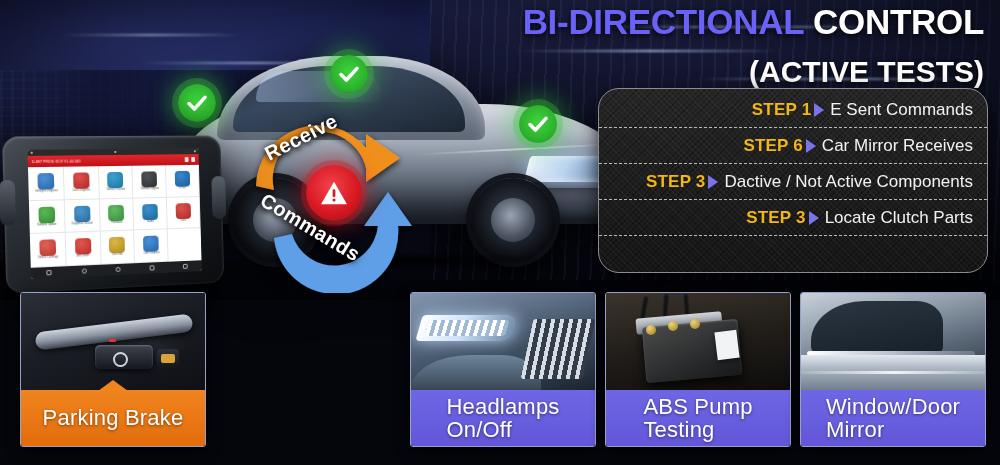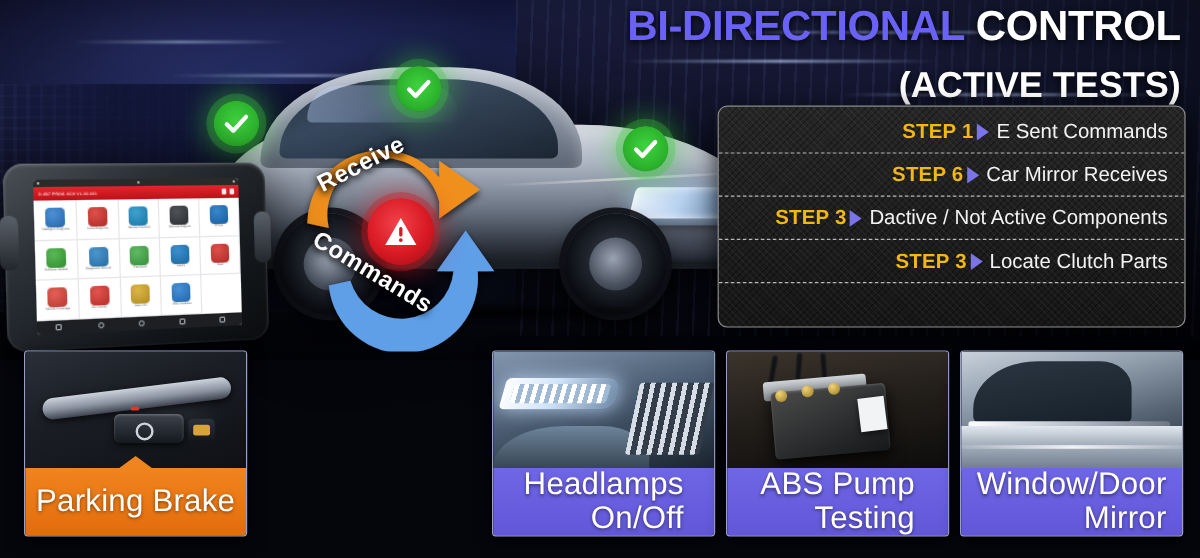--- a/index.html
+++ b/index.html
@@ -135,21 +135,21 @@
   .title-wrap{ position:absolute; right:16px; top:4px; text-align:right; }
   .title-main{ font-size:35px; font-weight:bold; line-height:1.02; letter-spacing:-.3px; white-space:nowrap; }
   .t-blue{ color:#6a62f7; text-shadow:0 2px 6px rgba(0,0,0,.9); }
   .t-white{ color:#fff; text-shadow:0 2px 6px rgba(0,0,0,.9); }
   .title-sub{ font-size:30px; font-weight:bold; color:#fff; line-height:1.1; margin-top:15px;
               text-shadow:0 2px 6px rgba(0,0,0,.9); white-space:nowrap; }
 
   
   .steps{
     position:absolute; left:598px; top:88px; width:390px; height:185px;
-    border:1px solid #8d8d8d; border-radius:8px; overflow:hidden;
+    border:1px solid #8d8d8d; border-radius:21px; overflow:hidden;
     background-color:#1d1d1d;
     background-image:
       repeating-linear-gradient(45deg, rgba(255,255,255,.045) 0 1px, rgba(0,0,0,0) 1px 4px),
       repeating-linear-gradient(-45deg, rgba(0,0,0,.30) 0 1px, rgba(0,0,0,0) 1px 4px),
       linear-gradient(180deg,#262626,#161616);
     box-shadow:0 6px 20px rgba(0,0,0,.8);
     display:flex; flex-direction:column; padding-top:3px;
   }
   .step-row{
     height:36px; display:flex; align-items:center; justify-content:flex-end;
@@ -167,22 +167,22 @@
   
   .cards{ position:absolute; left:0; top:292px; width:1000px; height:173px; }
   .card{
     position:absolute; top:0; width:186px; height:155px;
     border:1px solid #9aa0c8; border-radius:3px; overflow:hidden;
     background:#0b0c12; box-shadow:0 4px 14px rgba(0,0,0,.8);
   }
   .card-img{ position:absolute; left:0; top:0; width:100%; height:99px; overflow:hidden; }
   .card-label{
     position:absolute; left:0; bottom:0; width:100%; height:56px;
-    display:flex; align-items:center; justify-content:center; text-align:right;
-    color:#fff; font-size:26px; line-height:1.06; letter-spacing:.2px;
+    display:flex; align-items:center; justify-content:center; text-align:left;
+    color:#fff; font-size:22px; line-height:1.06; letter-spacing:.2px;
     text-shadow:0 1px 3px rgba(0,0,0,.5);
   }
   .card-label.purple{ background:linear-gradient(180deg,#6f66e6,#6157d8); }
   .card-label.orange{ background:linear-gradient(180deg,#f0841e,#e36c0c); }
   .notch{
     position:absolute; left:50%; top:-10px; transform:translateX(-50%);
     width:0; height:0; border-left:15px solid transparent; border-right:15px solid transparent;
     border-bottom:11px solid #f0841e;
   }
 

